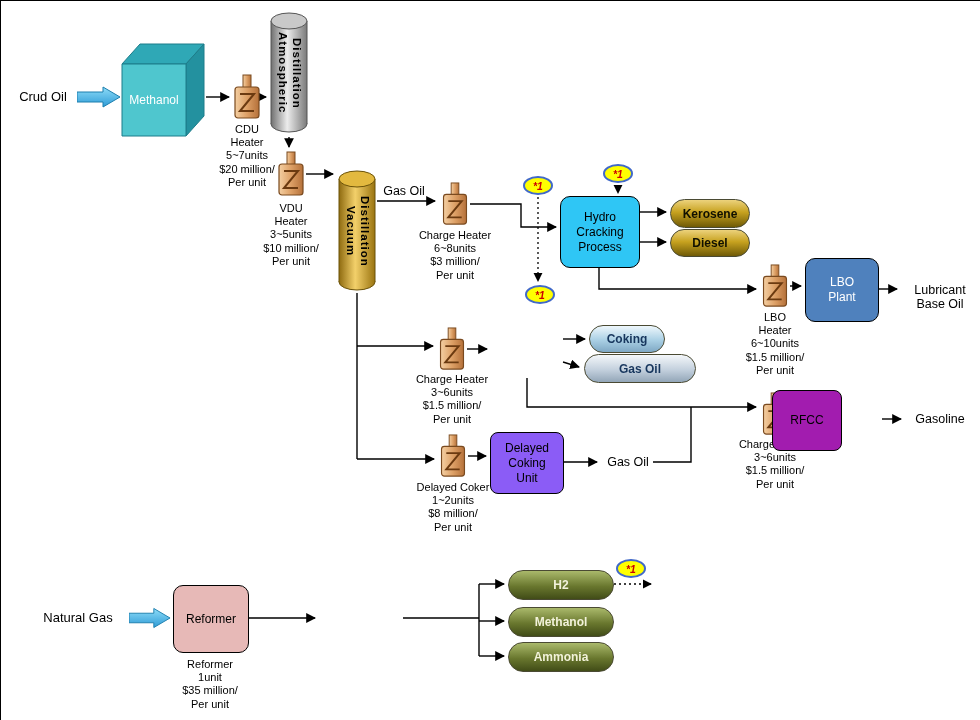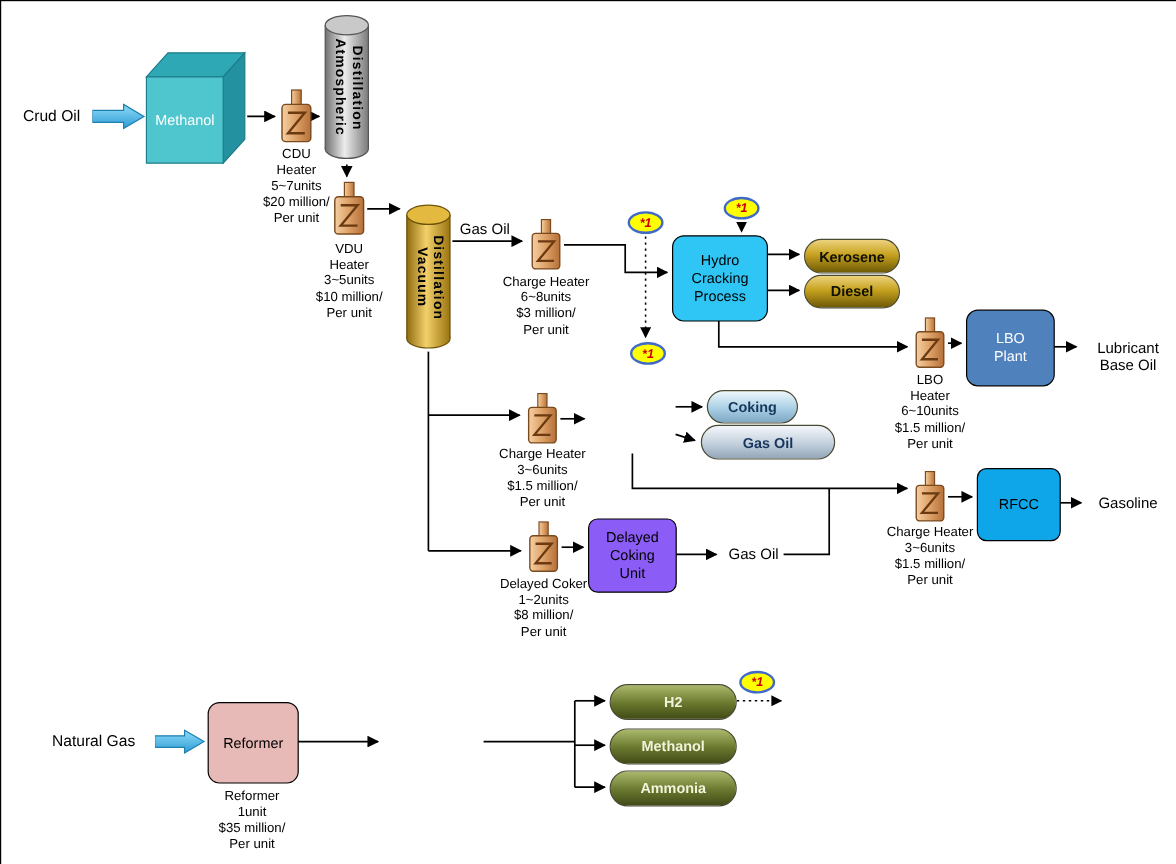--- a/index.html
+++ b/index.html
@@ -218,21 +218,21 @@
 Unit</div>
   <div class="flowlabel" style="left:601px;top:454px;width:52px">Gas Oil</div>
 
   <svg class="heater" style="left:759px;top:391px" width="30" height="44">
       <use href="#sym-heater"></use>
     </svg>
   <div class="caption" style="left:718px;top:437px;width:112px">Charge Heater
 3~6units
 $1.5 million/
 Per unit</div>
-  <div class="rbox" style="left:813px;top:389px;width:68px;height:59px;background:#0ea5e9;border-radius:8px">RFCC</div>
+  <div class="rbox" style="left:771px;top:389px;width:68px;height:59px;background:#a21caf;border-radius:8px">RFCC</div>
   <div class="flowlabel" style="left:904px;top:411px;width:70px">Gasoline</div>
 
   <div class="flowlabel" style="left:28px;top:609px;width:98px;font-size:13px">Natural Gas</div>
   <svg class="heater" style="left:128px;top:606px" width="42" height="22">
       <use href="#sym-blockarrow"></use>
     </svg>
   <div class="rbox" style="left:172px;top:584px;width:74px;height:66px;background:#e7b9b7">Reformer</div>
   <div class="caption" style="left:166px;top:657px;width:86px">Reformer
 1unit
 $35 million/

